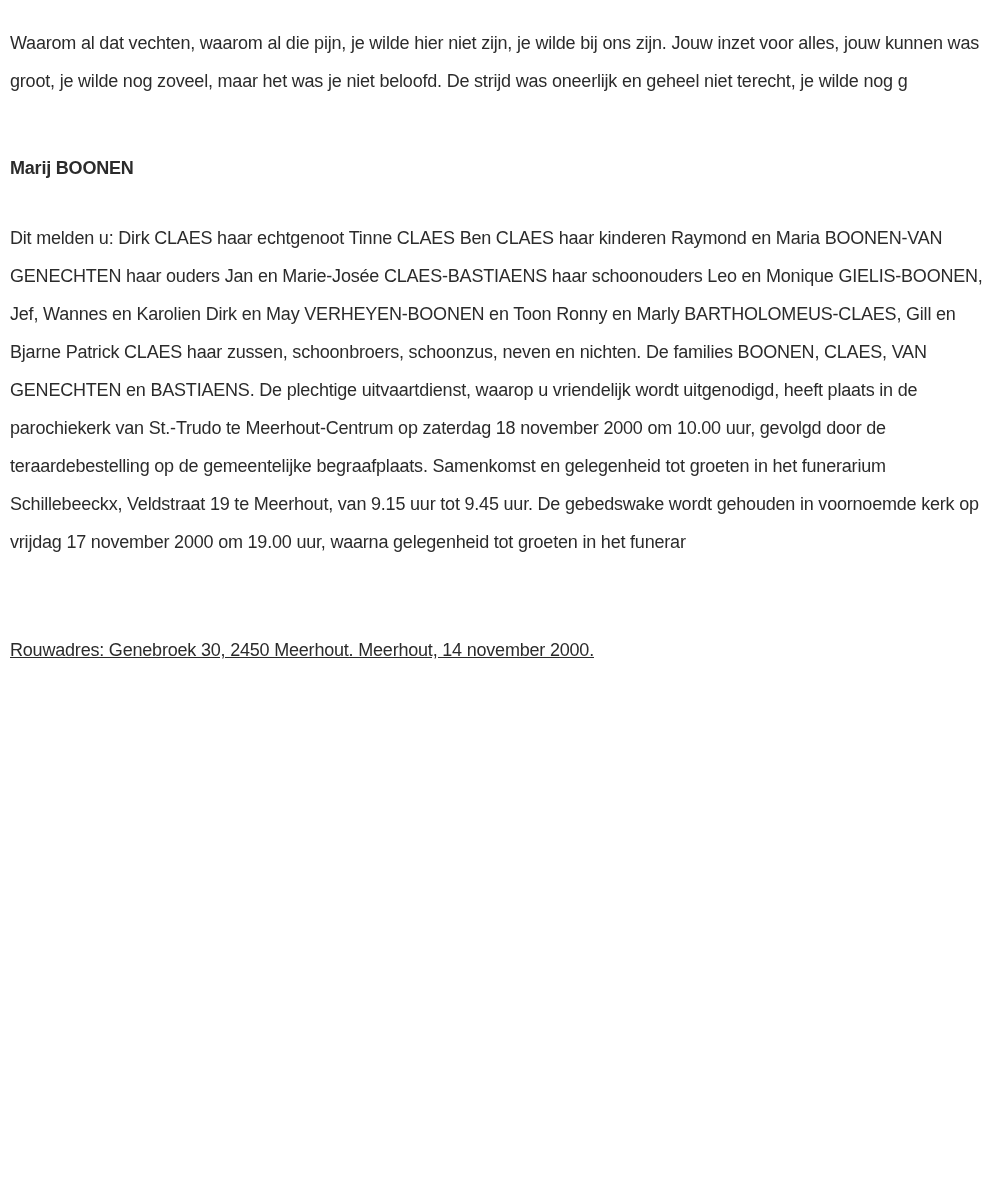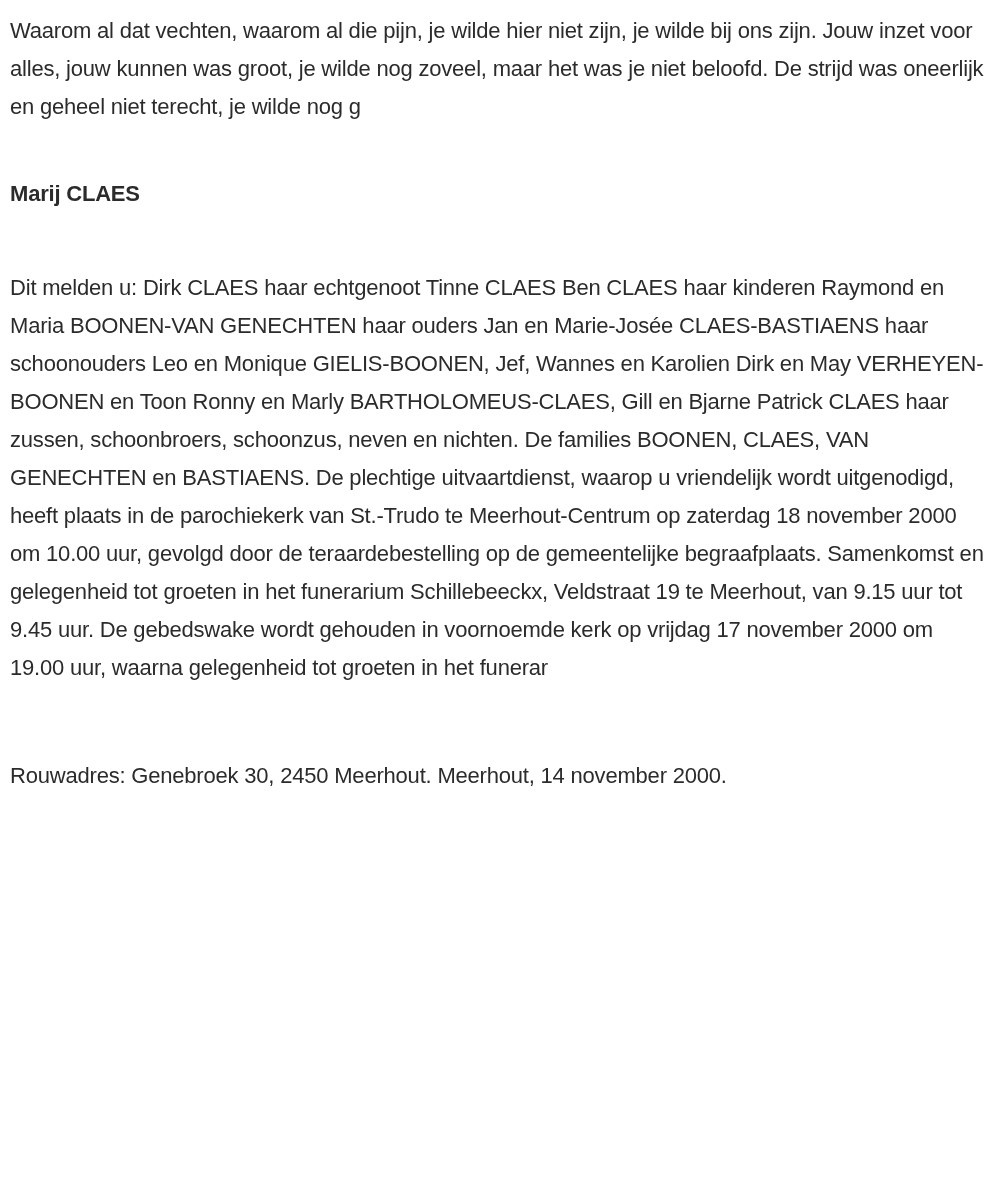--- a/index.html
+++ b/index.html
@@ -9,44 +9,44 @@
   }
   body {
     width: 1000px;
     height: 1184px;
     overflow: hidden;
     font-family: "Liberation Sans", "DejaVu Sans", sans-serif;
     color: #2b2b2b;
     -webkit-font-smoothing: antialiased;
   }
   .document {
-    padding: 12px 10px 0 10px;
-    font-size: 22px;
+    padding: 24px 10px 0 10px;
+    font-size: 18px;
     line-height: 38px;
     letter-spacing: -0.2px;
   }
   .para {
     margin: 0;
     max-width: 980px;
   }
   .verse            { margin-top: 0; }
   .deceased-name    { margin-top: 49px; font-weight: 700; }
   .spouse-line      { margin-top: 9px; }
   .birth-death-line { margin-top: 47px; }
-  .announcement     { margin-top: 56px; }
-  .mourning-address { margin-top: 70px; }
+  .announcement     { margin-top: 32px; }
+  .mourning-address { margin-top: 70px; text-decoration: underline; }
 </style>
 </head>
 <body>
 
 <main class="document">
 
   <p class="para verse">Waarom al dat vechten, waarom al die pijn, je wilde hier niet zijn, je wilde bij ons zijn. Jouw inzet voor alles, jouw kunnen was groot, je wilde nog zoveel, maar het was je niet beloofd. De strijd was oneerlijk en geheel niet terecht, je wilde nog g</p>
 
-  <p class="para deceased-name">Marij CLAES</p>
+  <p class="para deceased-name">Marij BOONEN</p>
 
 
 
   <p class="para announcement">Dit melden u: Dirk CLAES haar echtgenoot Tinne CLAES Ben CLAES haar kinderen Raymond en Maria BOONEN-VAN GENECHTEN haar ouders Jan en Marie-Josée CLAES-BASTIAENS haar schoonouders Leo en Monique GIELIS-BOONEN, Jef, Wannes en Karolien Dirk en May VERHEYEN-BOONEN en Toon Ronny en Marly BARTHOLOMEUS-CLAES, Gill en Bjarne Patrick CLAES haar zussen, schoonbroers, schoonzus, neven en nichten. De families BOONEN, CLAES, VAN GENECHTEN en BASTIAENS. De plechtige uitvaartdienst, waarop u vriendelijk wordt uitgenodigd, heeft plaats in de parochiekerk van St.-Trudo te Meerhout-Centrum op zaterdag 18 november 2000 om 10.00 uur, gevolgd door de teraardebestelling op de gemeentelijke begraafplaats. Samenkomst en gelegenheid tot groeten in het funerarium Schillebeeckx, Veldstraat 19 te Meerhout, van 9.15 uur tot 9.45 uur. De gebedswake wordt gehouden in voornoemde kerk op vrijdag 17 november 2000 om 19.00 uur, waarna gelegenheid tot groeten in het funerar</p>
 
   <p class="para mourning-address">Rouwadres: Genebroek 30, 2450 Meerhout. Meerhout, 14 november 2000.</p>
 
 </main>
 
 </body></html>

